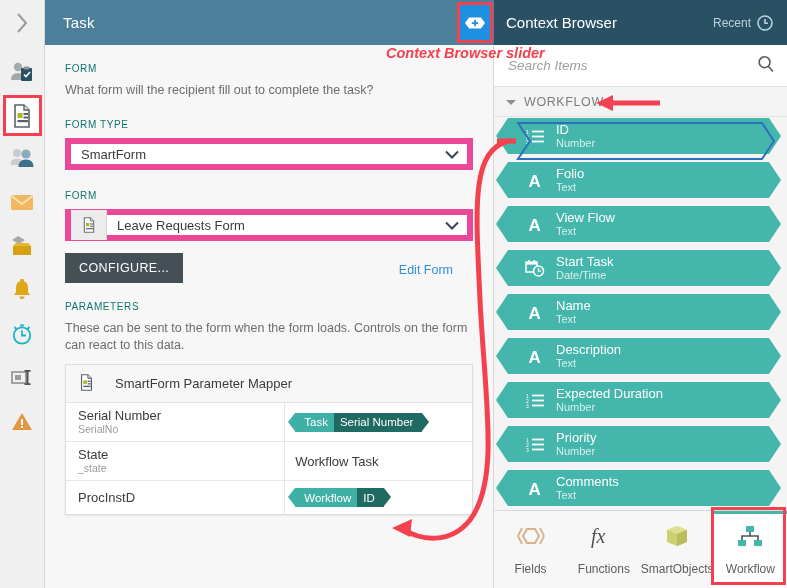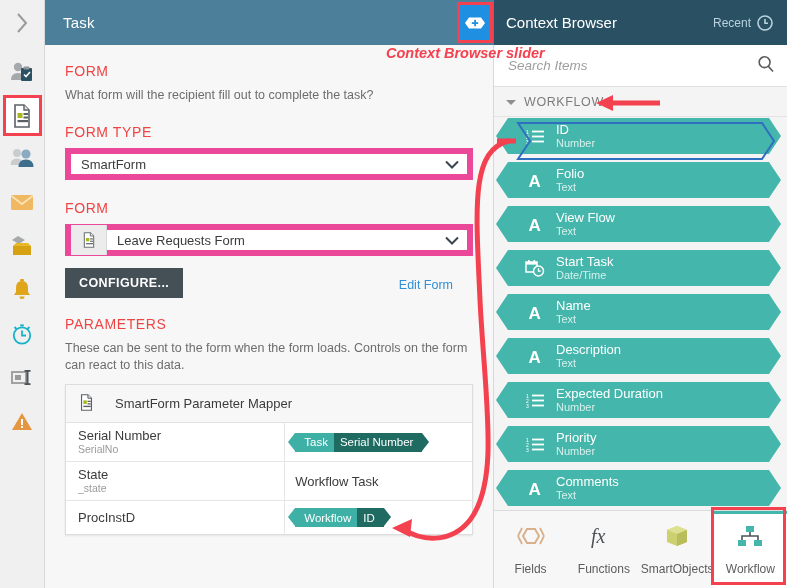--- a/index.html
+++ b/index.html
@@ -58,42 +58,42 @@
   .hdr-right .recent { color: #b9d2de; font-size: 12px; display: flex; align-items: center; gap: 6px; }
 
   
   .main {
     position: absolute; left: 45px; top: 45px; width: 449px; height: 543px;
     background: #f7f7f7; border-right: 1px solid #d8d8d8;
     padding: 0 20px;
     overflow: hidden;
   }
   .sec-label {
-    color: #ef4444; font-size: 14px; letter-spacing: .6px;
+    color: #0f766e; font-size: 10px; letter-spacing: .6px;
     margin-top: 18px; margin-bottom: 8px;
   }
   .sec-help { color: #6d6d6d; font-size: 12.5px; line-height: 17px; }
   .field-select {
     height: 32px; background: #ffffff; border: 6px solid #ec4899;
     display: flex; align-items: center; position: relative;
     font-size: 13px; color: #3b3b3b;
   }
   .field-select .val { padding-left: 10px; flex: 1; }
   .field-select .chev {
     width: 30px; display: flex; align-items: center; justify-content: center;
     color: #3b4551;
   }
   .field-select .pre {
     width: 36px; height: 30px; background: #ececec; border-right: 1px solid #d9d9d9;
     display: flex; align-items: center; justify-content: center;
   }
   .btn-configure {
     display: inline-block; margin-top: 12px;
     background: #444f56; color: #ffffff; font-size: 12.5px;
-    padding: 8px 14px; letter-spacing: .4px; font-weight: bold;
+    padding: 8px 14px; letter-spacing: .4px;
   }
   .edit-form {
     position: absolute; right: 20px; color: #2f8fd8; font-size: 12.5px;
   }
   
   .pm-table {
     margin-top: 10px; background: #ffffff; border: 1px solid #dddddd;
     box-shadow: 0 1px 2px rgba(0,0,0,.08);
   }
   .pm-head {

